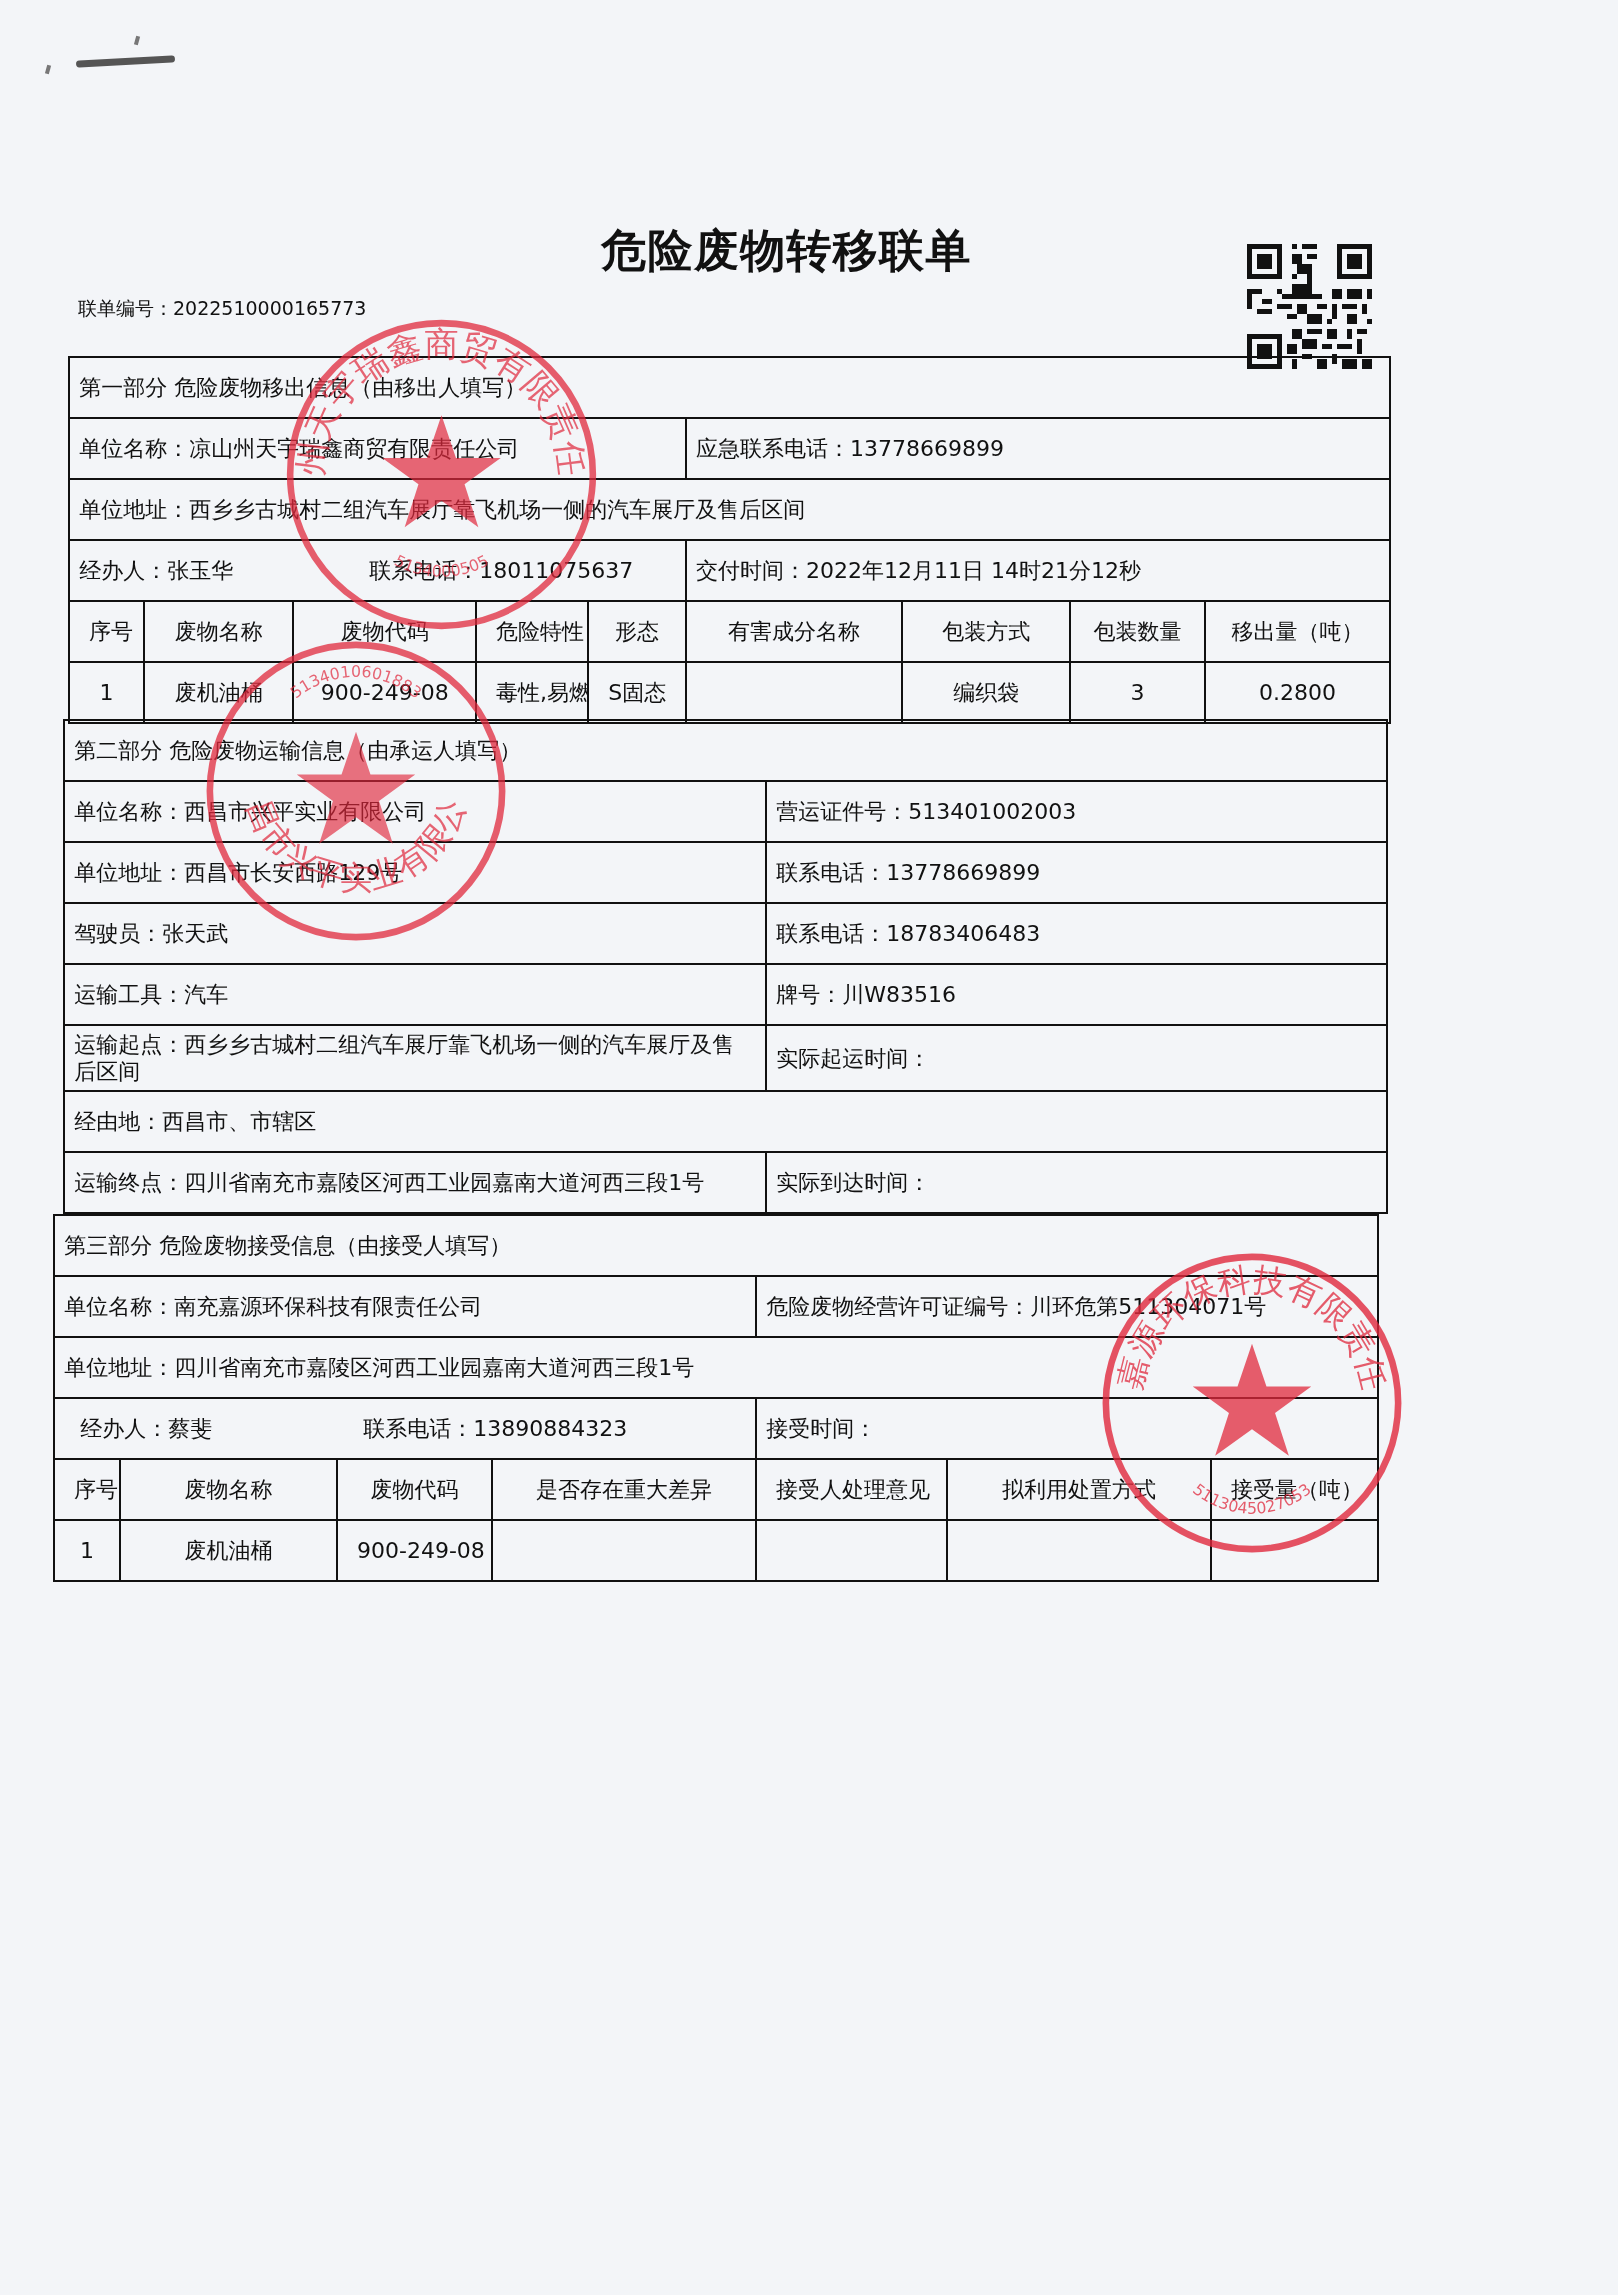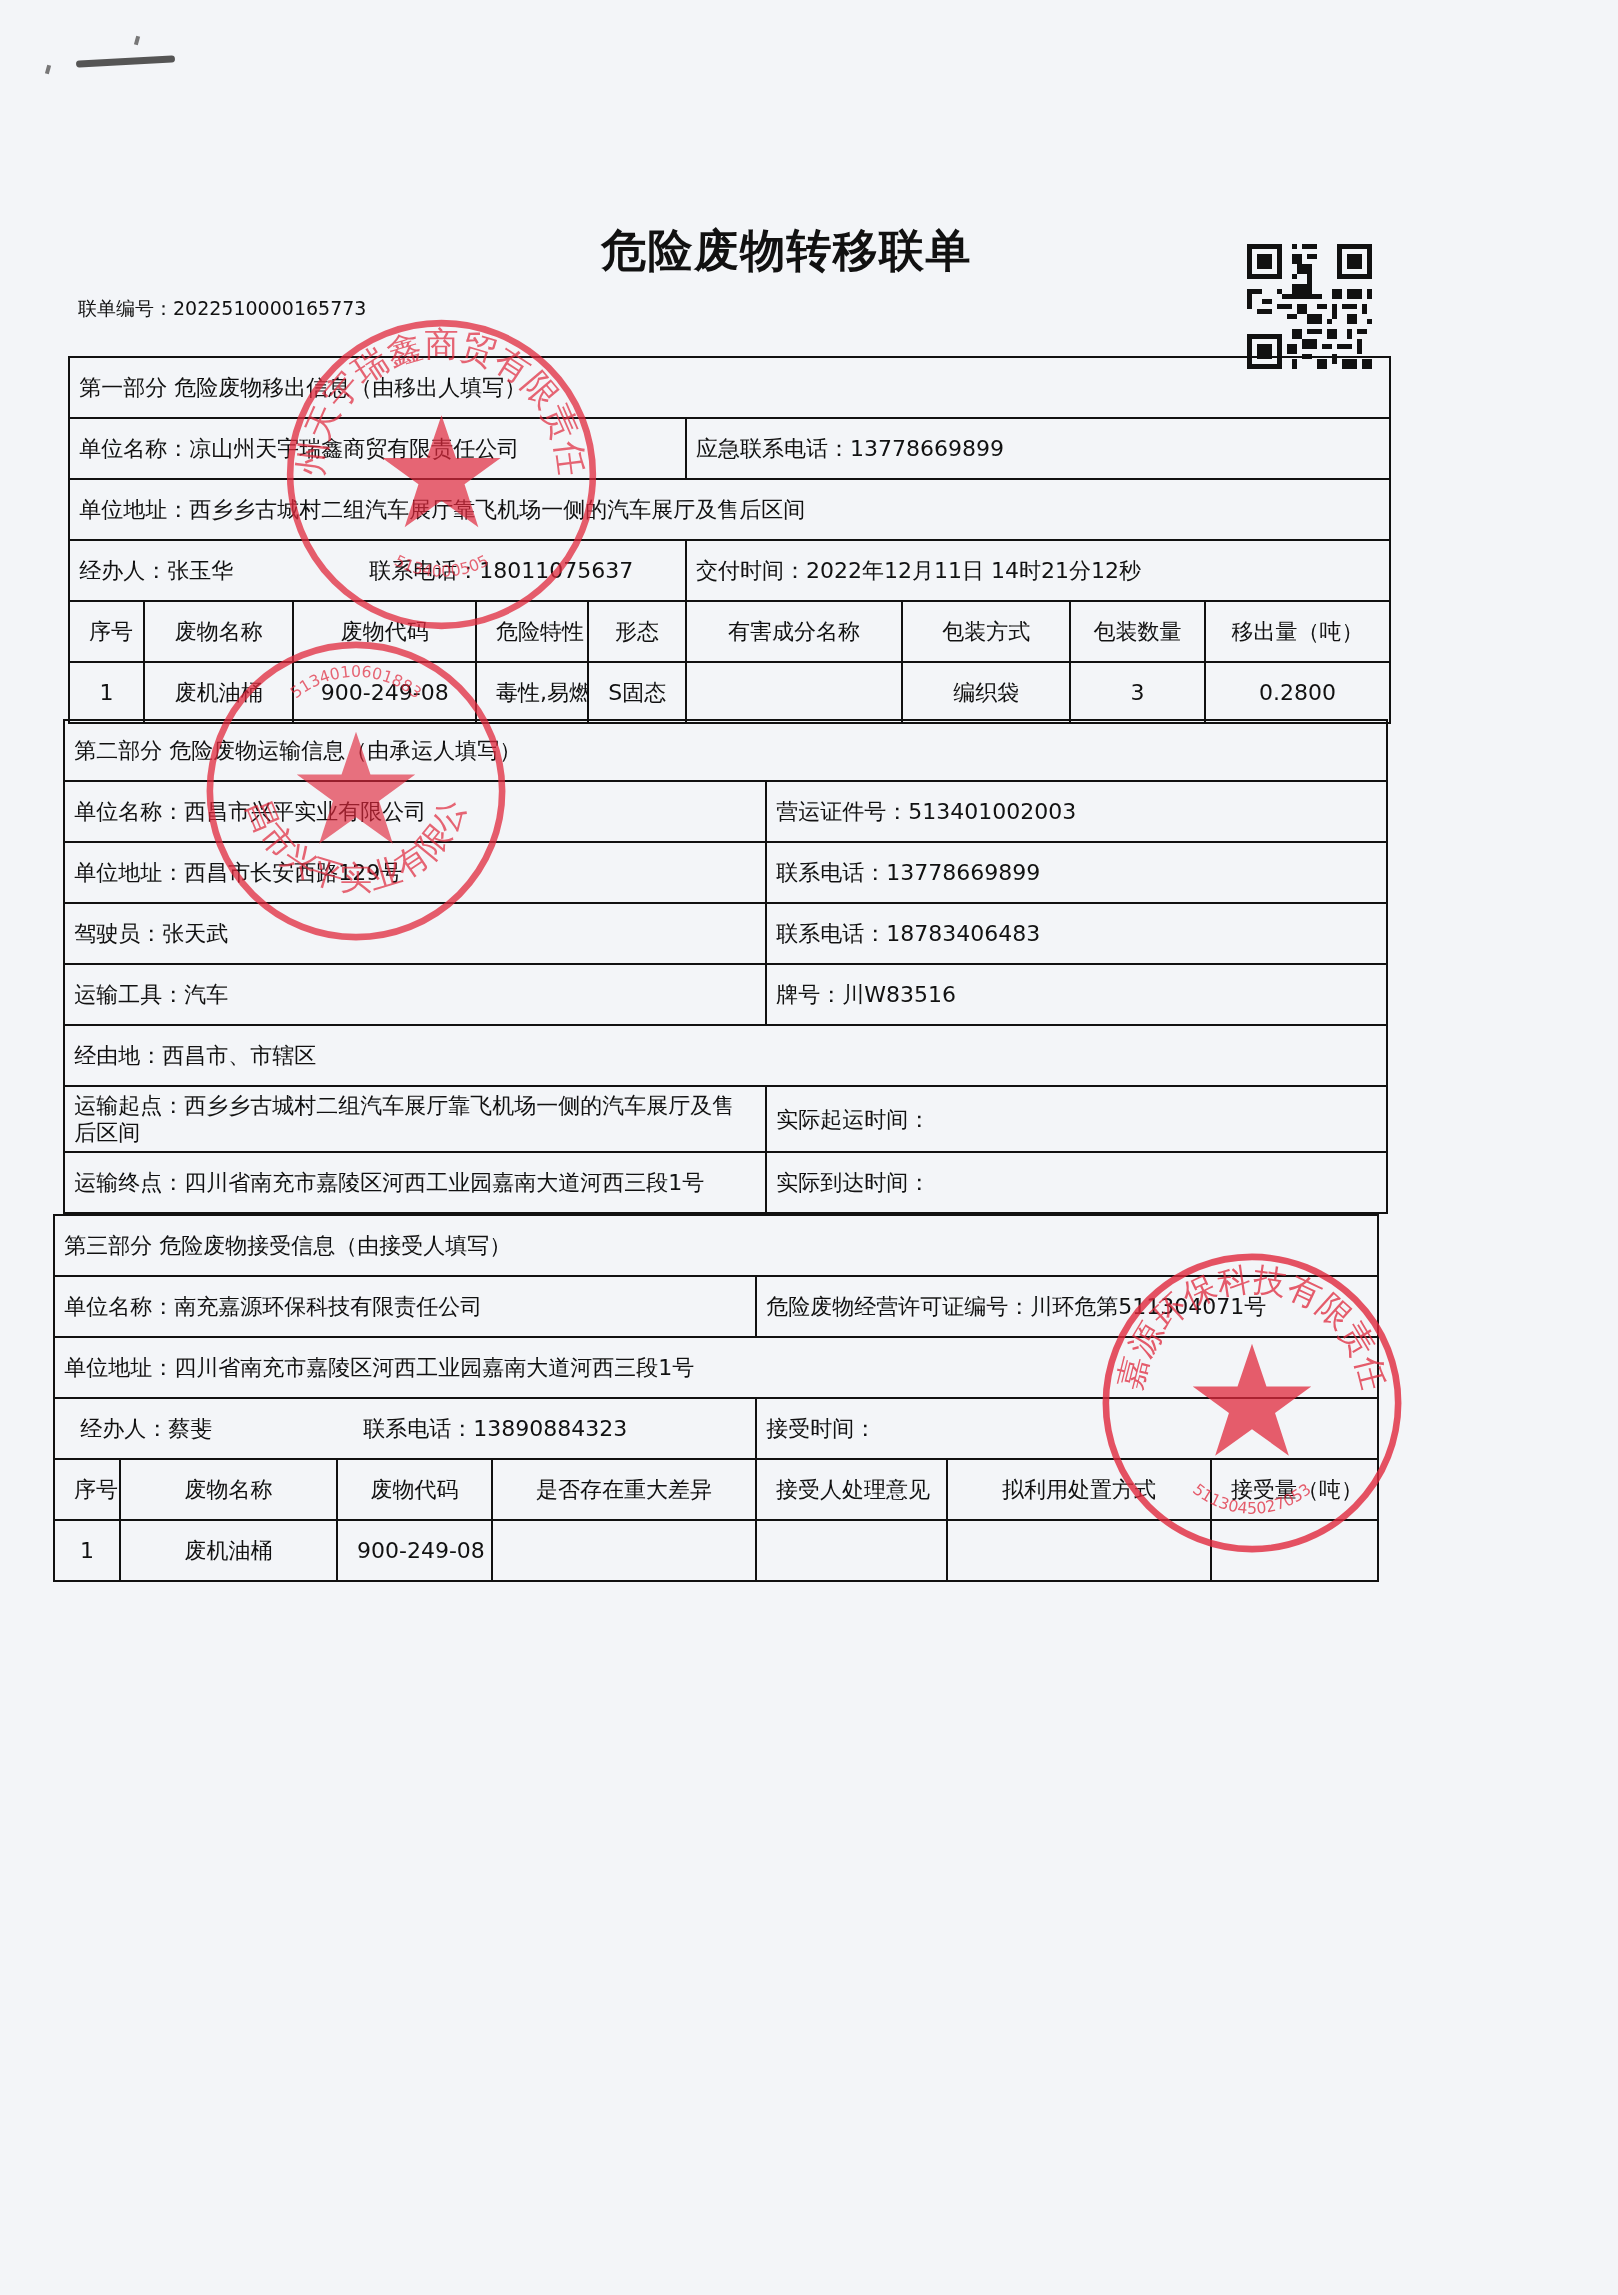--- a/index.html
+++ b/index.html
@@ -181,27 +181,27 @@
       <td>联系电话：13778669899</td>
     </tr>
     <tr style="height:61px">
       <td>驾驶员：张天武</td>
       <td>联系电话：18783406483</td>
     </tr>
     <tr style="height:61px">
       <td>运输工具：汽车</td>
       <td>牌号：川W83516</td>
     </tr>
-    <tr style="height:61px">
-          <td colspan="2">经由地：西昌市、市辖区</td>
-        </tr>
     <tr style="height:66px">
       <td class="wrap">运输起点：西乡乡古城村二组汽车展厅靠飞机场一侧的汽车展厅及售后区间</td>
       <td>实际起运时间：</td>
     </tr>
+    <tr style="height:61px">
+          <td colspan="2">经由地：西昌市、市辖区</td>
+        </tr>
     <tr style="height:61px">
       <td>运输终点：四川省南充市嘉陵区河西工业园嘉南大道河西三段1号</td>
       <td>实际到达时间：</td>
     </tr>
   </tbody>
     </table>
 
   <table class="form" style="left:53px;top:1214px;width:1323px;">
     <colgroup>
       <col style="width:66px">

